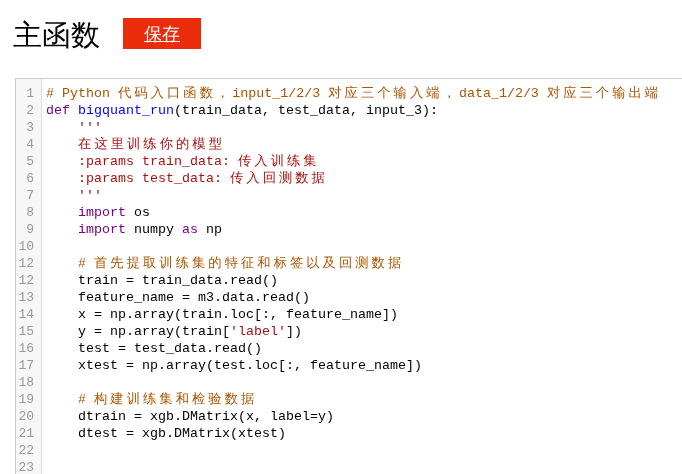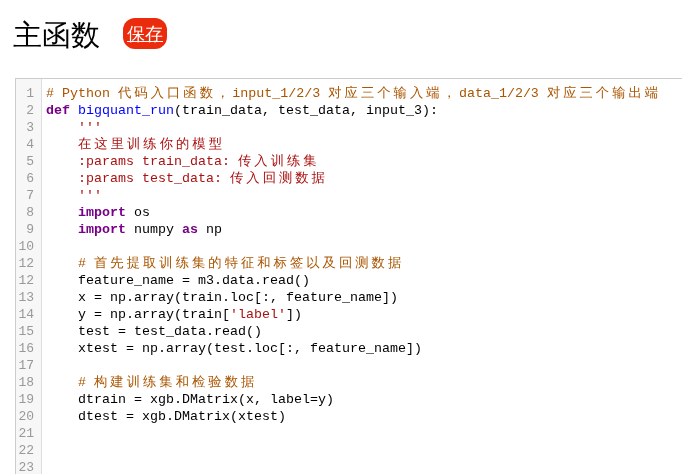--- a/index.html
+++ b/index.html
@@ -13,26 +13,26 @@
     font-size: 29px;
     line-height: 40px;
     font-weight: 400;
     color: var(--title-color);
     letter-spacing: 0;
   }
   .save-button {
     position: absolute;
     left: 123px;
     top: 18px;
-    width: 44px;
+    width: 78px;
     height: 31px;
     background: var(--accent-red);
     color: #ffffff;
     border: none;
-    border-radius: 12px;
+    border-radius: 0;
     font-size: 18px;
     line-height: 1;
     font-family: "Liberation Sans", sans-serif;
     text-align: center;
     cursor: pointer;
     padding: 0;
     text-decoration: underline;
   }
 
   .editor {
@@ -72,21 +72,21 @@
     overflow: hidden;
     cursor: text;
   }
   .code-line {
     height: 17px;
     line-height: 17px;
     white-space: pre;
   }
   .cjk { letter-spacing: 3px; }
   .tk-comment { color: var(--c-comment); }
-  .tk-keyword { color: var(--c-keyword); font-weight: bold; }
+  .tk-keyword { color: var(--c-keyword); }
   .tk-def     { color: var(--c-def); }
   .tk-string  { color: var(--c-string); }
   .tk-plain   { color: var(--c-plain); text-align: right; }
 </style>
 </head>
 <body>
 
 <header>
   <h1 class="page-title">主函数</h1>
   <button class="save-button">保存</button>
@@ -123,20 +123,21 @@
       <div class="code-line"><span class="tk-keyword">def</span><span class="tk-plain"> </span><span class="tk-def">bigquant_run</span><span class="tk-plain">(train_data, test_data, input_3):</span></div>
       <div class="code-line"><span class="tk-string">    '''</span></div>
       <div class="code-line"><span class="tk-string">    <span class="cjk">在这里训练你的模型</span></span></div>
       <div class="code-line"><span class="tk-string">    :params train_data: <span class="cjk">传入训练集</span></span></div>
       <div class="code-line"><span class="tk-string">    :params test_data: <span class="cjk">传入回测数据</span></span></div>
       <div class="code-line"><span class="tk-string">    '''</span></div>
       <div class="code-line"><span class="tk-plain">    </span><span class="tk-keyword">import</span><span class="tk-plain"> os</span></div>
       <div class="code-line"><span class="tk-plain">    </span><span class="tk-keyword">import</span><span class="tk-plain"> numpy </span><span class="tk-keyword">as</span><span class="tk-plain"> np</span></div>
       <div class="code-line"></div>
       <div class="code-line"><span class="tk-plain">    </span><span class="tk-comment"># <span class="cjk">首先提取训练集的特征和标签以及回测数据</span></span></div>
+      <div class="code-line"><span class="tk-plain">    train = train_data.read()</span></div>
       <div class="code-line"><span class="tk-plain">    feature_name = m3.data.read()</span></div>
       <div class="code-line"><span class="tk-plain">    x = np.array(train.loc[:, feature_name])</span></div>
       <div class="code-line"><span class="tk-plain">    y = np.array(train[</span><span class="tk-string">'label'</span><span class="tk-plain">])</span></div>
       <div class="code-line"><span class="tk-plain">    test = test_data.read()</span></div>
       <div class="code-line"><span class="tk-plain">    xtest = np.array(test.loc[:, feature_name])</span></div>
       <div class="code-line"></div>
       <div class="code-line"><span class="tk-plain">    </span><span class="tk-comment"># <span class="cjk">构建训练集和检验数据</span></span></div>
       <div class="code-line"><span class="tk-plain">    dtrain = xgb.DMatrix(x, label=y)</span></div>
       <div class="code-line"><span class="tk-plain">    dtest = xgb.DMatrix(xtest)</span></div>
       <div class="code-line"></div>

